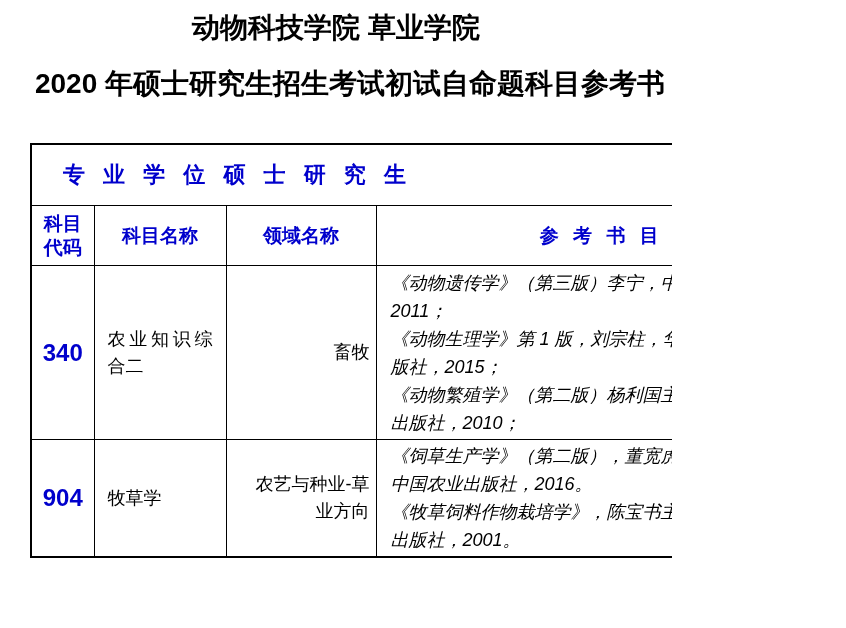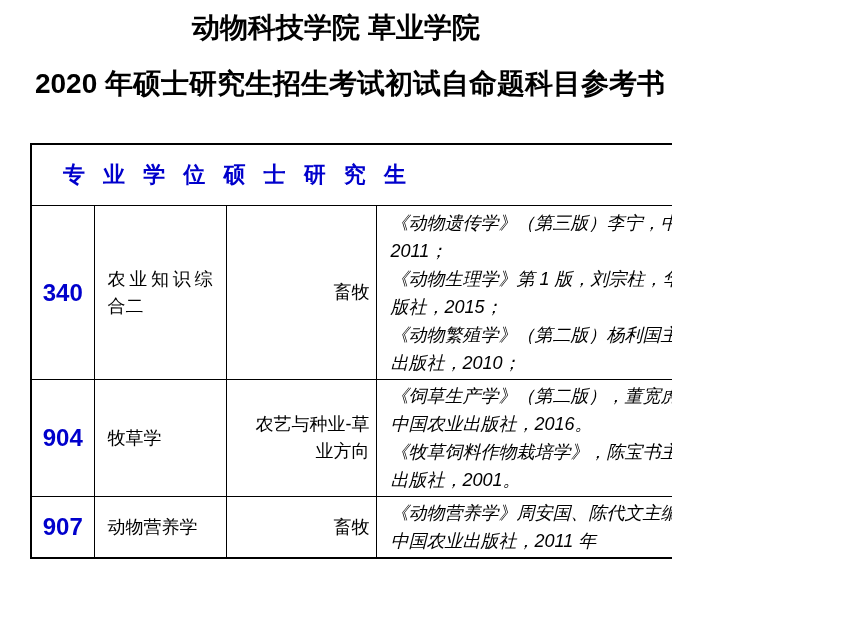--- a/index.html
+++ b/index.html
@@ -114,20 +114,26 @@
       <col class="c-subject">
       <col class="c-domain">
       <col class="c-books">
     </colgroup>
 
     <tbody>
         <tr>
       <td class="section-cell" colspan="4">专 业 学 位 硕 士 研 究 生</td>
     </tr>
 
+    <tr class="head-row">
+      <td>科目代码</td>
+      <td>科目名称</td>
+      <td>领域名称</td>
+      <td class="books-head">参 考 书 目</td>
+    </tr>
 
     <tr class="row-340">
       <td class="code-cell">340</td>
       <td class="subject-cell">农业知识综合二</td>
       <td class="domain-cell">畜牧</td>
       <td class="books-cell">《动物遗传学》（第三版）李宁，中国农业出版社
 2011；
 《动物生理学》第 1 版，刘宗柱，华中科技大学出
 版社，2015；
 《动物繁殖学》（第二版）杨利国主编，中国农业
@@ -138,23 +144,16 @@
       <td class="code-cell">904</td>
       <td class="subject-cell">牧草学</td>
       <td class="domain-cell">农艺与种业-草
 业方向</td>
       <td class="books-cell">《饲草生产学》（第二版），董宽虎，沈益新主编，
 中国农业出版社，2016。
 《牧草饲料作物栽培学》，陈宝书主编，中国农业
 出版社，2001。</td>
     </tr>
 
-    <tr class="row-907">
-      <td class="code-cell">907</td>
-      <td class="subject-cell">动物营养学</td>
-      <td class="domain-cell">畜牧</td>
-      <td class="books-cell">《动物营养学》周安国、陈代文主编（第三版），
-中国农业出版社，2011 年</td>
-    </tr>
   </tbody>
     </table>
 
 </div>
 
 </body></html>

